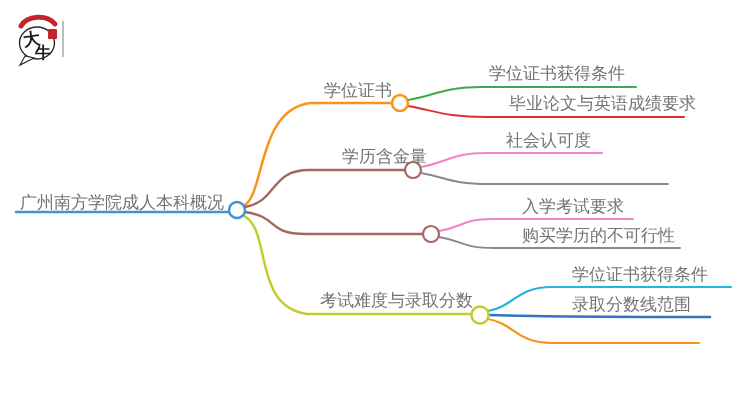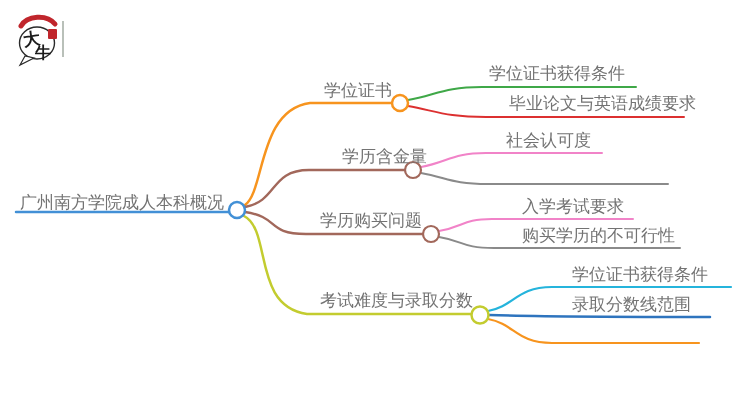--- a/index.html
+++ b/index.html
@@ -54,21 +54,20 @@
 
   <div class="lbl root" style="left:16px;top:193px;">广州南方学院成人本科概况</div>
 
   <div class="lbl" style="left:324px;top:81px;">学位证书</div>
   <div class="lbl" style="left:489px;top:64px;">学位证书获得条件</div>
   <div class="lbl" style="left:489px;top:94px;margin-left:20px;">毕业论文与英语成绩要求</div>
 
   <div class="lbl" style="left:326px;top:147px;margin-left:16px;">学历含金量</div>
   <div class="lbl" style="left:506px;top:131px;">社会认可度</div>
 
-  <div class="lbl" style="left:320px;top:211px;">学历购买问题</div>
   <div class="lbl" style="left:522px;top:226px;">购买学历的不可行性</div>
   <div class="lbl" style="left:522px;top:197px;">入学考试要求</div>
 
   <div class="lbl" style="left:320px;top:291px;">考试难度与录取分数</div>
   <div class="lbl" style="left:572px;top:265px;">学位证书获得条件</div>
   <div class="lbl" style="left:572px;top:295px;">录取分数线范围</div>
 
   <div class="logo">
     <svg width="52" height="56" viewBox="0 0 52 56">
       <path d="M9,14 A19,14 0 0 1 43,12" fill="none" stroke-width="5" stroke-linecap="round" stroke="#C0262C"></path>

